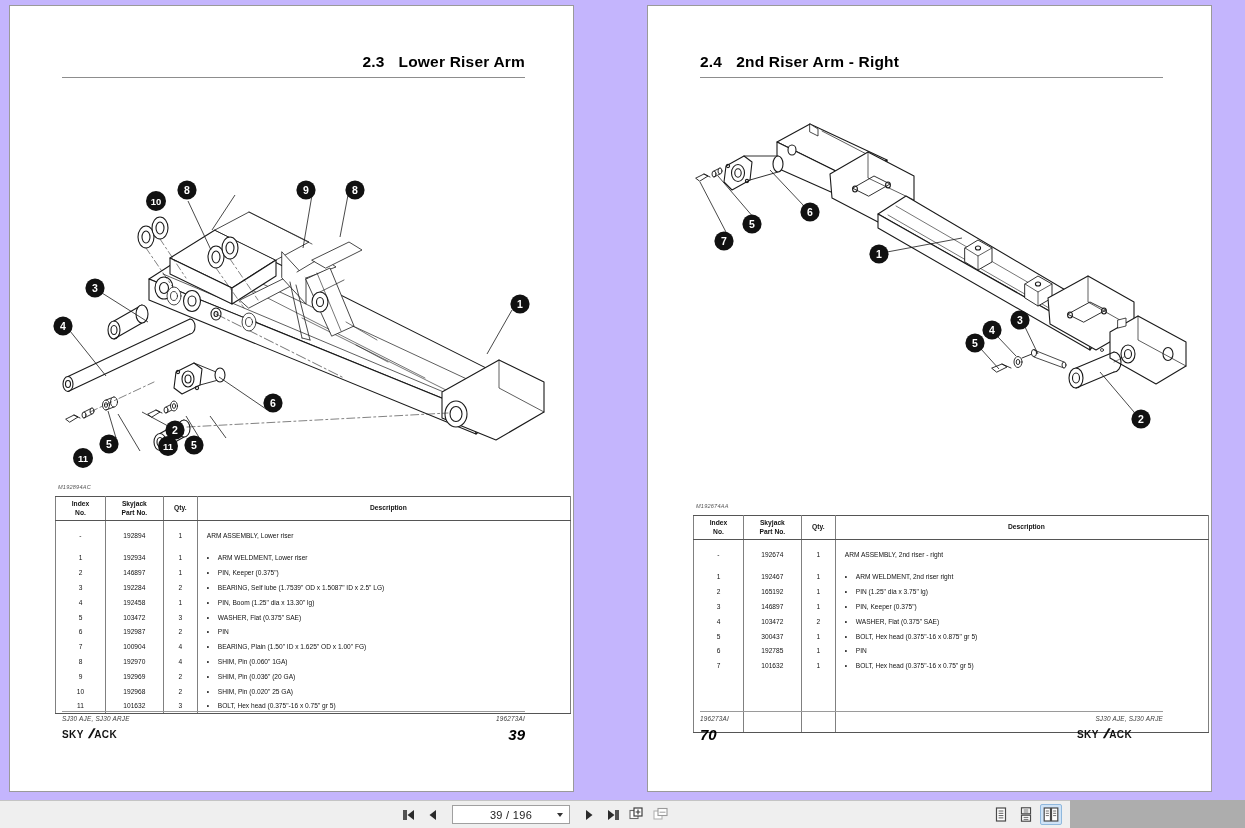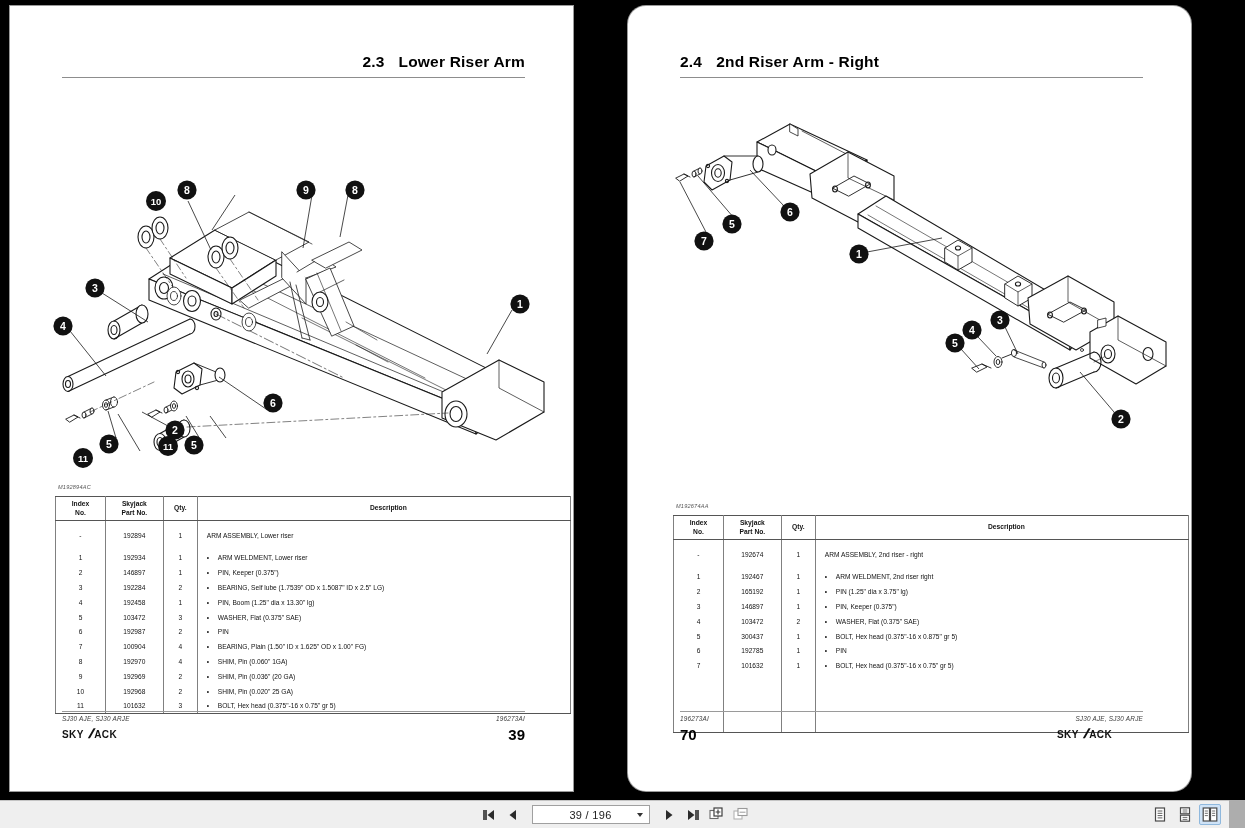--- a/index.html
+++ b/index.html
@@ -7,29 +7,29 @@
   body {
     width:1245px; height:828px;
     background:#adadad;
     font-family:"Liberation Sans", sans-serif;
     overflow:hidden;
     position:relative;
   }
   
   #viewer {
     position:absolute; left:0; top:0; width:1245px; height:800px;
-    background:#000000;
+    background:#c4b5fd;
   }
   .page {
     position:absolute; top:6px; width:563px; height:785px;
     background:#ffffff;
     box-shadow:0 0 0 1px #9a9a9a;
   }
   #page-left  { left:10px; }
-  #page-right { left:628px;border-radius:18px; }
+  #page-right { left:648px; }
 
   
   .page-head {
     position:absolute; left:0; right:0; top:30px; height:42px;
   }
   .page-head .rule {
     position:absolute; left:52px; right:48px; bottom:0;
     border-bottom:1.4px solid #8d8d8d;
   }
   .head-title {
@@ -86,38 +86,38 @@
   .page-foot .frule { position:absolute; left:0; right:0; top:0; border-top:1px solid #9a9a9a; }
   .foot-model {
     position:absolute; top:4px; font-size:6.4px; font-style:italic; color:#3a3a3a;
     letter-spacing:.2px; white-space:nowrap;
   }
   .foot-doc {
     position:absolute; top:4px; font-size:6.4px; font-style:italic; color:#3a3a3a;
     letter-spacing:.2px; white-space:nowrap;
   }
   .foot-pageno {
-    position:absolute; top:15px; font-size:15px; font-weight:bold; color:#000;
+    position:absolute; top:15px; font-size:15px; font-weight:bold; color:#000;font-style:italic;
   }
   .logo { position:absolute; top:16px; height:14px; }
   .logo svg { height:14px; display:block; }
   
   #page-left .foot-model  { left:0; }
   #page-left .foot-doc    { right:0; }
   #page-left .foot-pageno { right:0; }
   #page-left .logo        { left:0; }
   
   #page-right .foot-doc    { left:0; }
   #page-right .foot-pageno { left:0; }
   #page-right .foot-model  { right:0; }
   #page-right .logo        { right:0; }
 
   
   #toolbar {
-    position:absolute; left:0; bottom:0; width:1229px; height:28px;
+    position:absolute; left:0; bottom:0; width:1070px; height:28px;
     background:#efefef; border-top:1px solid #c4c4c4;
     display:flex; align-items:center;
   }
   #toolbar-center {
     position:absolute; left:50%; transform:translateX(-50%);
     display:flex; align-items:center; gap:4px;
   }
   .tb-btn {
     width:20px; height:20px; display:flex; align-items:center; justify-content:center;
     background:transparent; border:none; cursor:pointer; padding:0;

